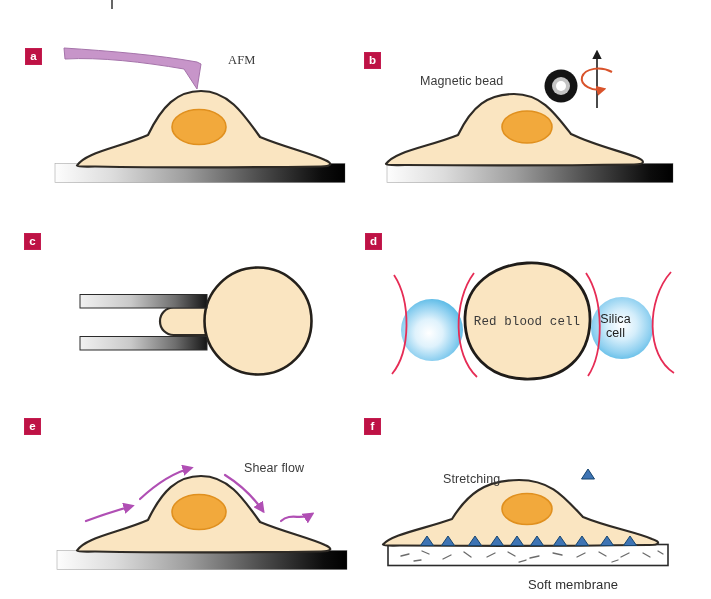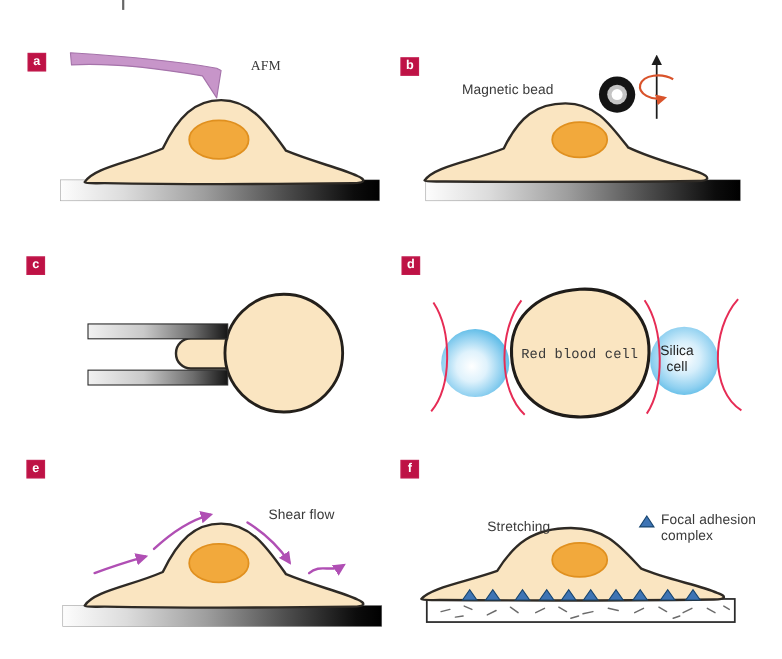--- a/index.html
+++ b/index.html
@@ -189,19 +189,16 @@
 
   <div class="lbl center on-bead" style="left:592px;top:312px;width:47px;">
     <div>Silica</div>
     <div>cell</div>
   </div>
 
   <div class="lbl" style="left:244px;top:460px;">Shear flow</div>
 
   <div class="lbl" style="left:417px;top:471px;margin-left:26px;">Stretching</div>
 
-  <div class="lbl two-line" style="left:601px;top:465px;">
-    <div>Focal adhesion</div>
-    <div>complex</div>
-  </div>
-
+
+  <div class="lbl center soft-membrane" style="left:498px;top:577px;width:150px;">Soft membrane</div>
 
 </div>
 
 </body></html>

